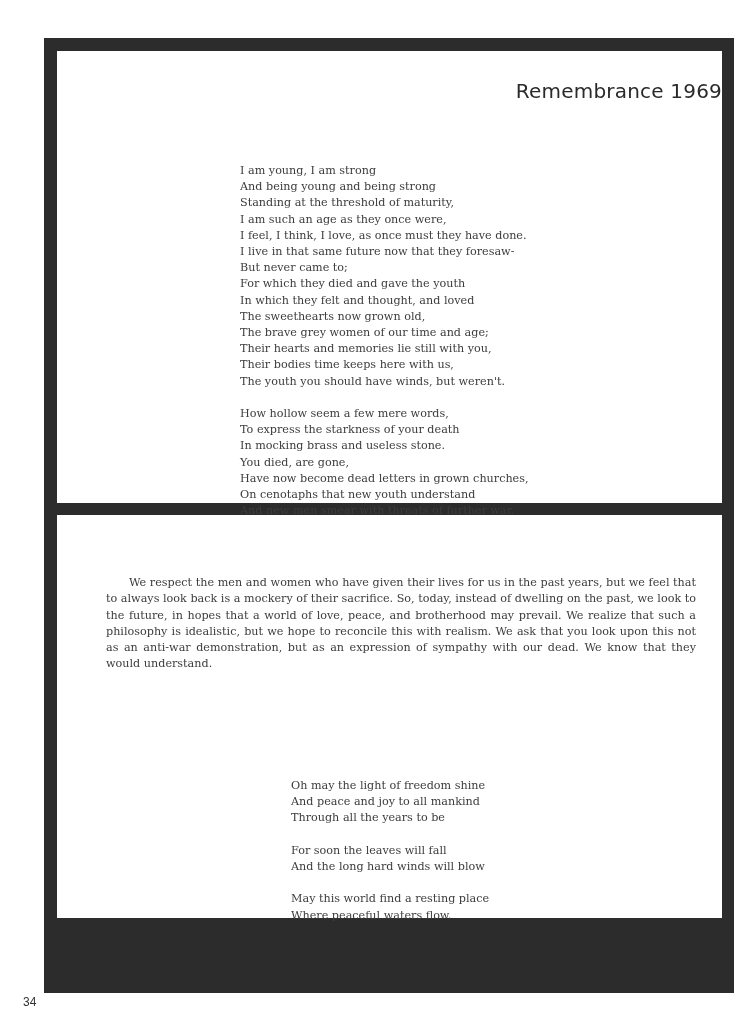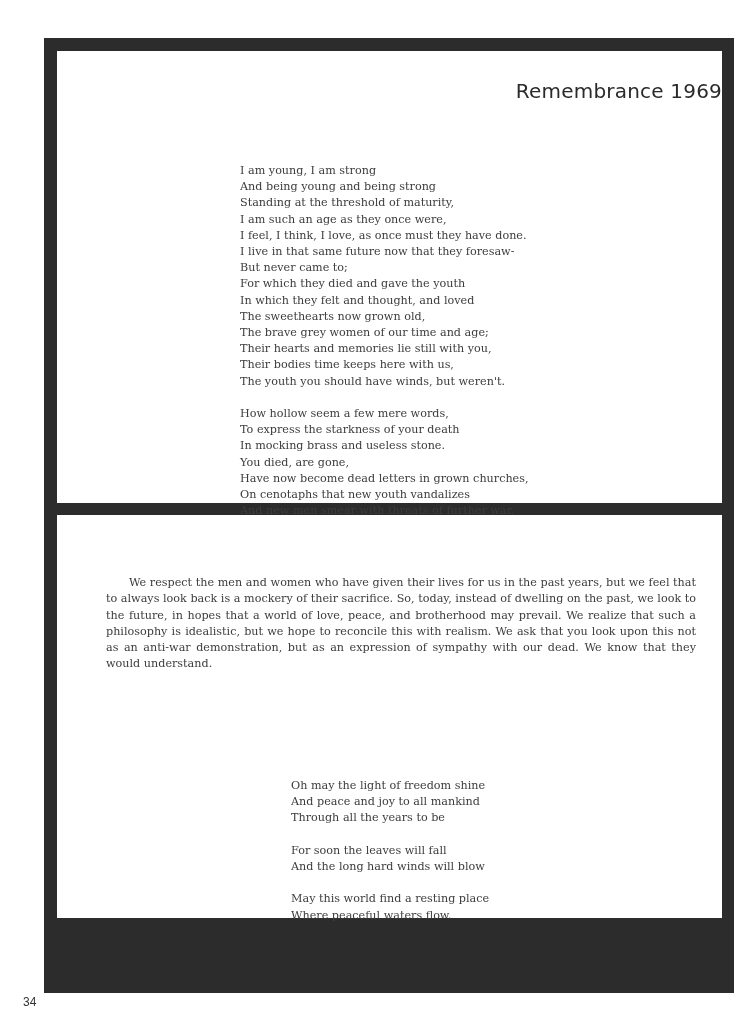--- a/index.html
+++ b/index.html
@@ -89,21 +89,21 @@
       <span class="line">The brave grey women of our time and age;</span>
       <span class="line">Their hearts and memories lie still with you,</span>
       <span class="line">Their bodies time keeps here with us,</span>
       <span class="line">The youth you should have winds, but weren't.</span>
       <span class="stanza-gap"></span>
       <span class="line">How hollow seem a few mere words,</span>
       <span class="line">To express the starkness of your death</span>
       <span class="line">In mocking brass and useless stone.</span>
       <span class="line">You died, are gone,</span>
       <span class="line">Have now become dead letters in grown churches,</span>
-      <span class="line">On cenotaphs that new youth vandalizes</span>
+      <span class="line">On cenotaphs that new youth understand</span>
       <span class="line">And new men smear with threats of further war.</span>
     </div>
   </div>
 
   <div class="panel panel-2">
     <p class="prose">We respect the men and women who have given their lives for us in the past years, but we feel that to always look back is a mockery of their sacrifice. So, today, instead of dwelling on the past, we look to the future, in hopes that a world of love, peace, and brotherhood may prevail. We realize that such a philosophy is idealistic, but we hope to reconcile this with realism. We ask that you look upon this not as an anti-war demonstration, but as an expression of sympathy with our dead. We know that they would understand.</p>
   </div>
 
   <div class="panel panel-3">
     <div class="poem poem-3">

